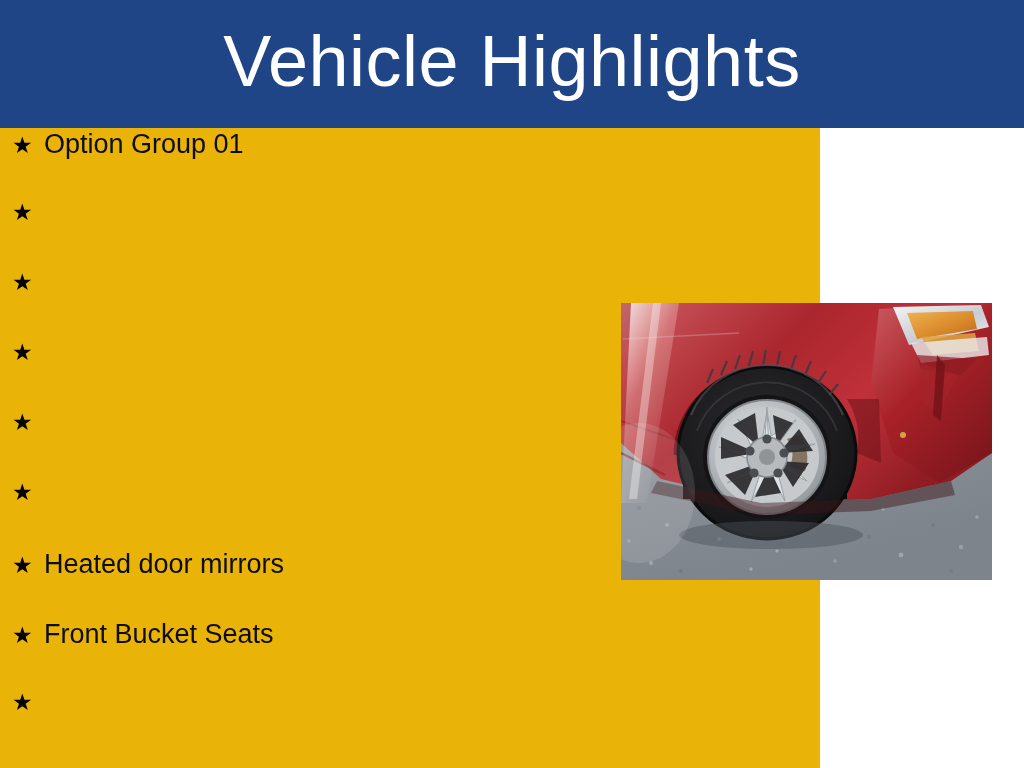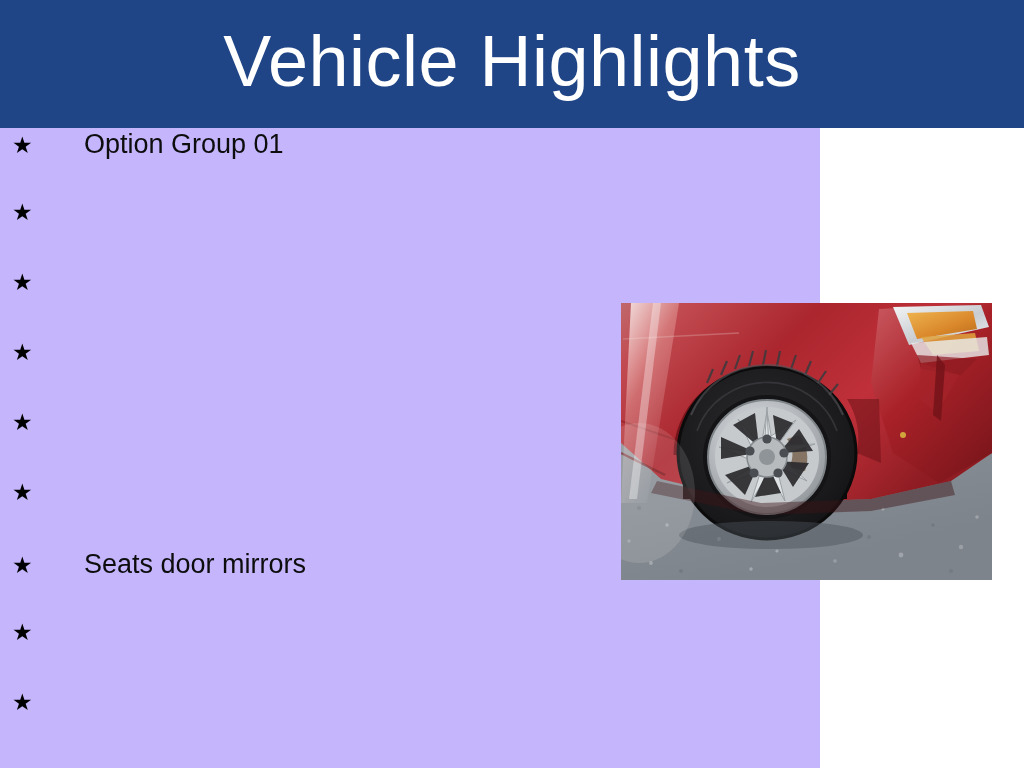--- a/index.html
+++ b/index.html
@@ -15,21 +15,21 @@
     background: #ffffff;
     font-family: "Liberation Sans", sans-serif;
     position: relative;
   }
 
   
   .slide {
     position: relative;
     width: 820px;
     height: 768px;
-    background: #c4b5fd;
+    background: #eab308;
   }
 
   
   .title-banner {
     position: absolute;
     left: 0;
     top: 0;
     width: 1024px;
     height: 128px;
     background: #1f4586;
@@ -73,21 +73,20 @@
     line-height: 1;
     text-align: left;
   }
   .item-label {
     color: #0d0d0d;
     font-family: "Liberation Sans", sans-serif;
     font-size: 27px;
     font-weight: 400;
     line-height: 1;
     white-space: nowrap;
-    margin-left: 40px;
   }
 
   
   .vehicle-photo {
     position: absolute;
     left: 621px;
     top: 303px;
     width: 371px;
     height: 277px;
     overflow: hidden;
@@ -126,25 +125,26 @@
     <li class="highlight-item">
       <span class="bullet-star">★</span>
     </li>
 
     <li class="highlight-item">
       <span class="bullet-star">★</span>
     </li>
 
     <li class="highlight-item">
       <span class="bullet-star">★</span>
-      <span class="item-label">Seats door mirrors</span>
-    </li>
-
-    <li class="highlight-item">
-      <span class="bullet-star">★</span>
+      <span class="item-label">Heated door mirrors</span>
+    </li>
+
+    <li class="highlight-item">
+      <span class="bullet-star">★</span>
+      <span class="item-label">Front Bucket Seats</span>
     </li>
 
     <li class="highlight-item">
       <span class="bullet-star">★</span>
     </li>
 
   </ul>
 
   <div class="vehicle-photo">
     <svg viewBox="0 0 371 277" preserveAspectRatio="none">

